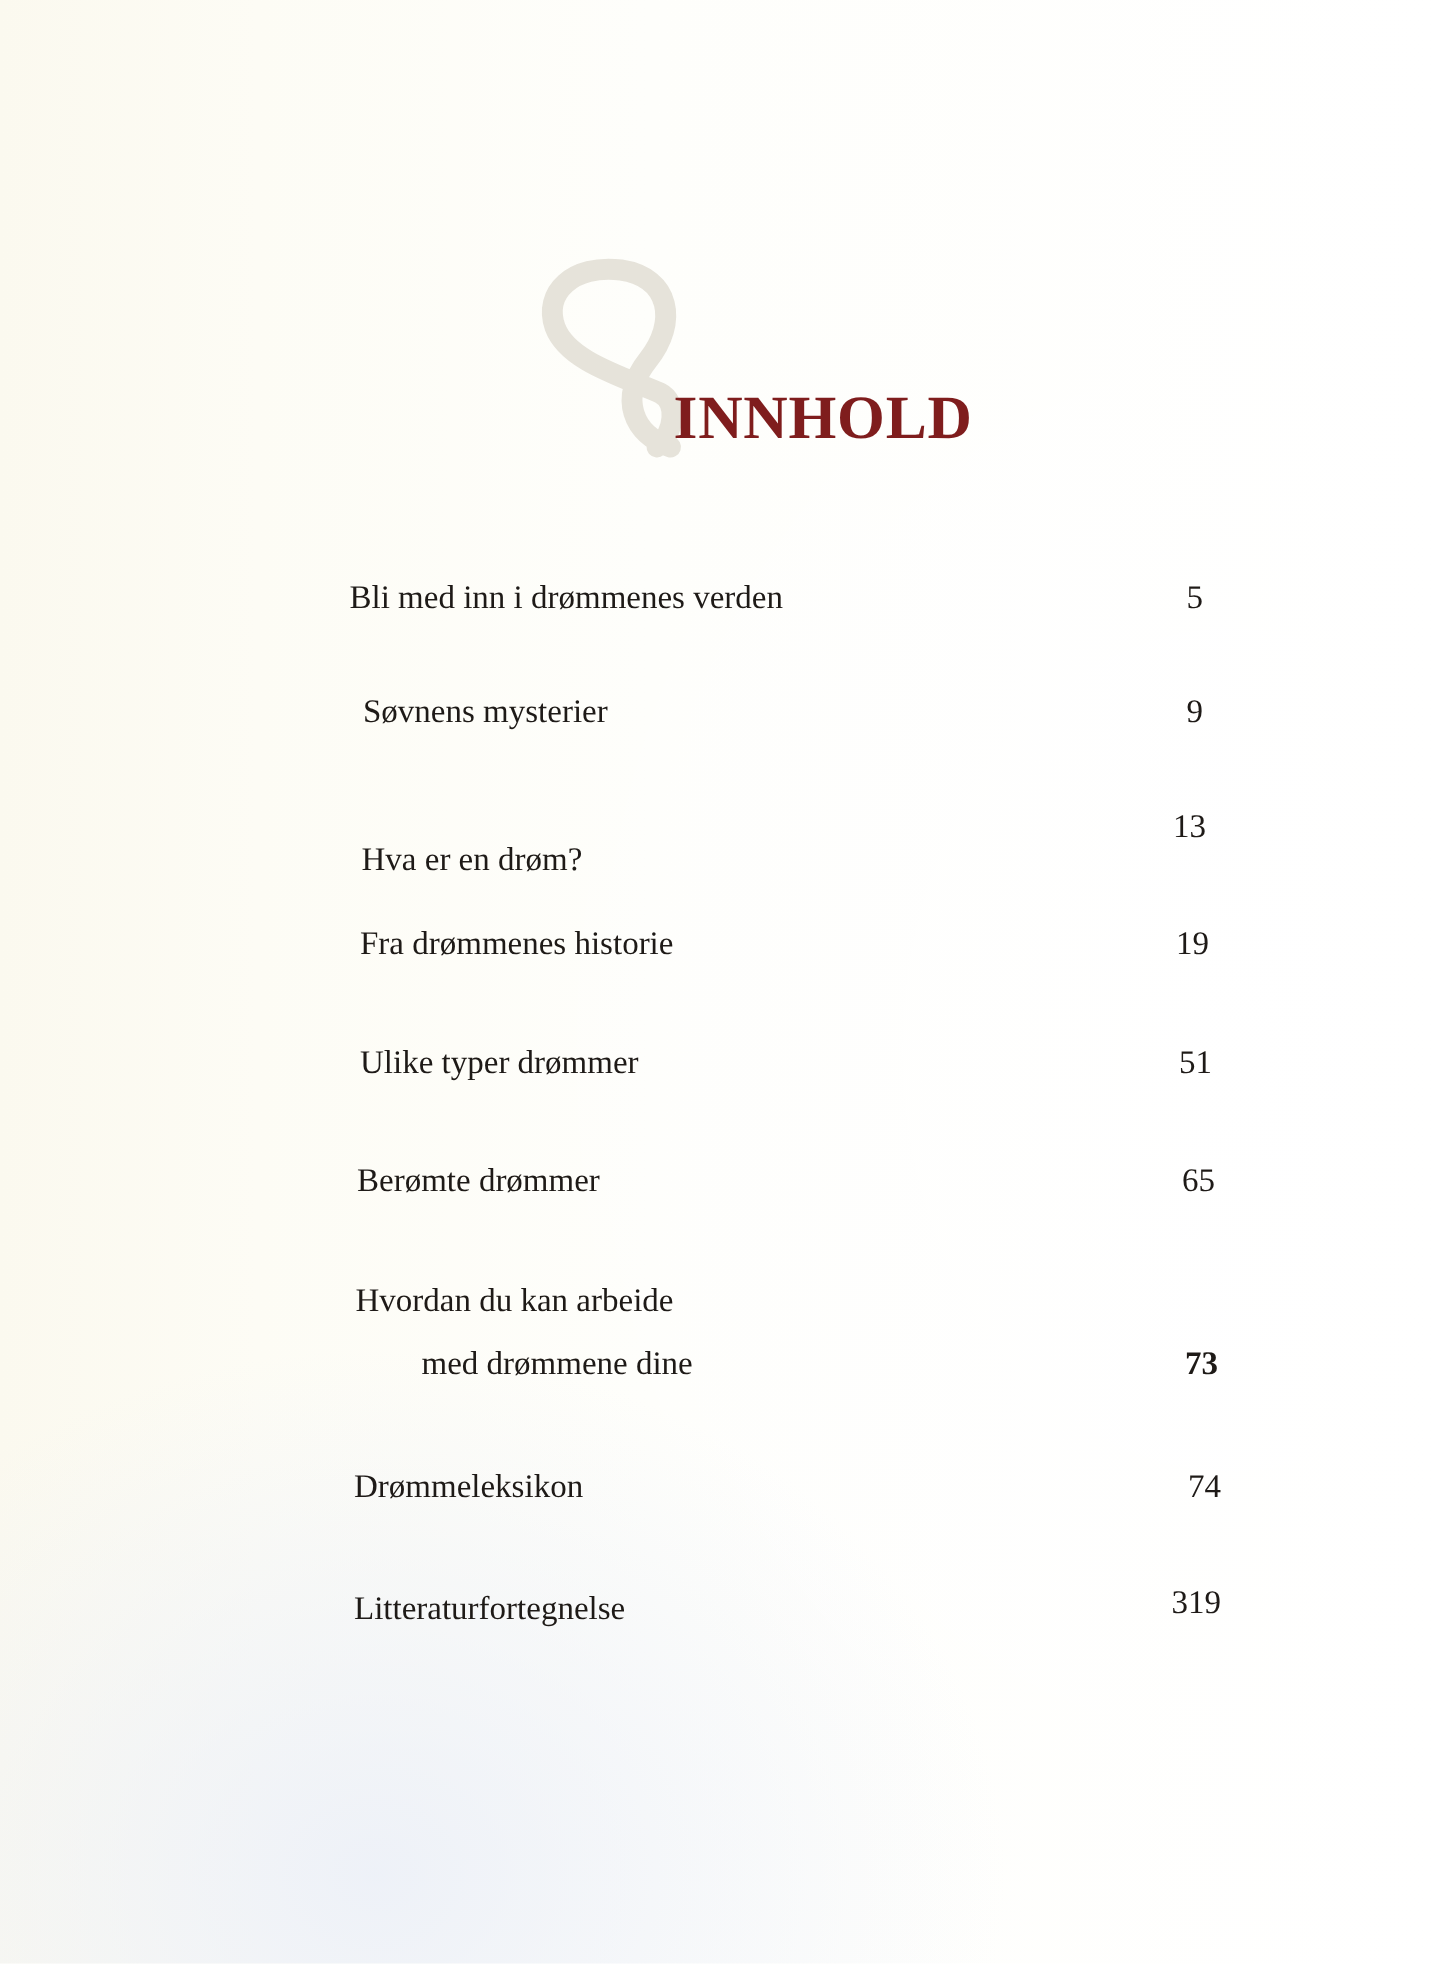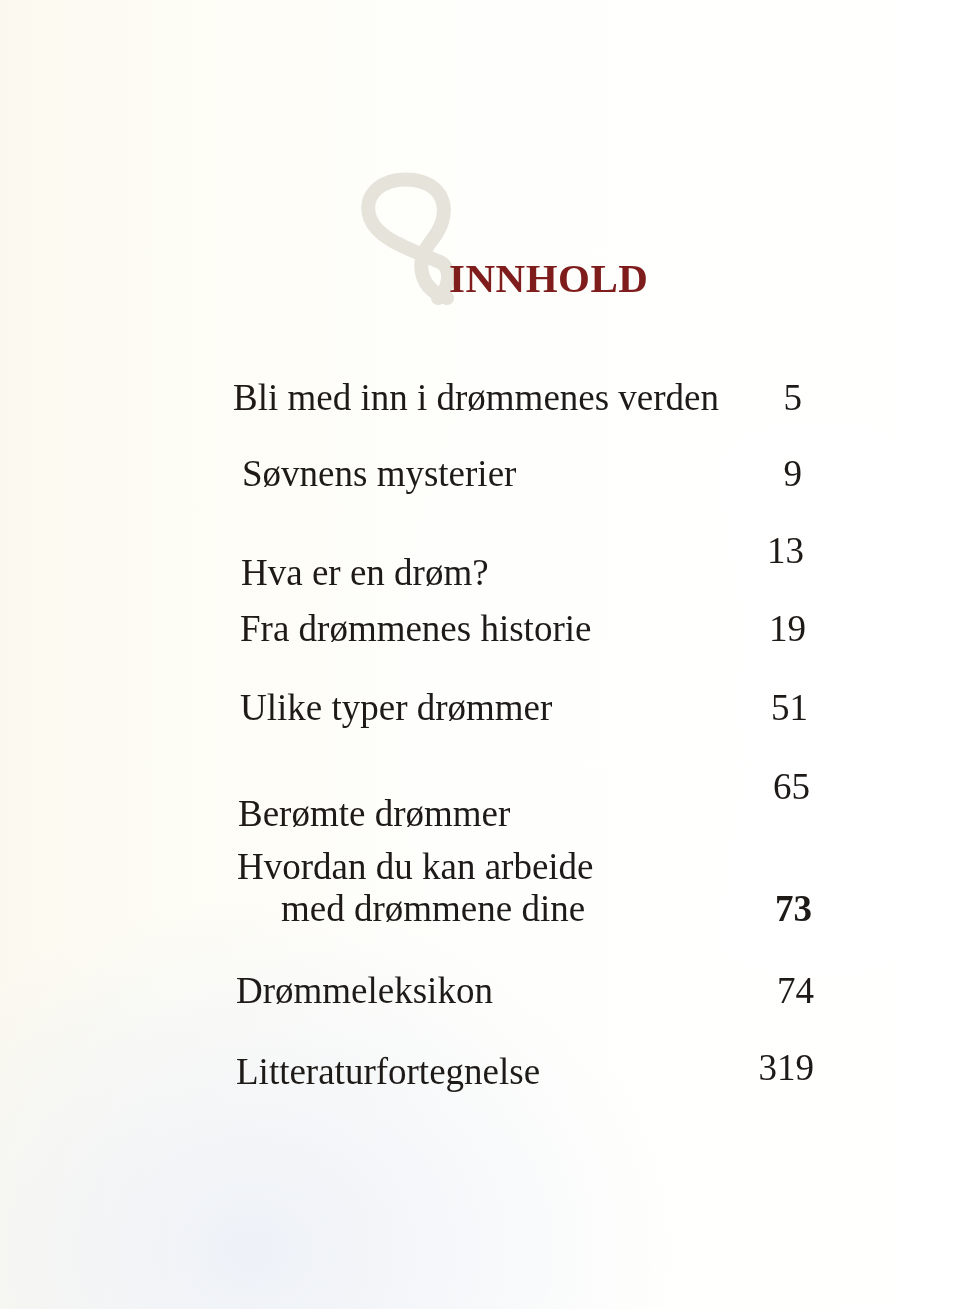--- a/index.html
+++ b/index.html
@@ -36,21 +36,21 @@
       font-size: 41px;
       font-weight: bold;
       letter-spacing: 0.5px;
       color: #7f1d1d;
       line-height: 1;
     }
     .toc-row {
       position: absolute;
       left: 0;
       width: 928px;
-      font-size: 37px;
+      font-size: 22px;
       line-height: 42px;
       color: #1e1a17;
     }
     .toc-label {
       position: absolute;
       white-space: nowrap;
     }
     .toc-page {
       position: absolute;
       text-align: right;
@@ -89,21 +89,21 @@
       <span class="toc-label" style="left:240px;">Fra drømmenes historie</span>
       <span class="toc-page" style="right:122px;">19</span>
     </div>
 
     <div class="toc-row" style="top:687px;">
       <span class="toc-label" style="left:240px;">Ulike typer drømmer</span>
       <span class="toc-page" style="right:120px;">51</span>
     </div>
 
     <div class="toc-row" style="top:766px;">
-      <span class="toc-label" style="left:238px;margin-top:27px;">Berømte drømmer</span>
+      <span class="toc-label" style="left:238px;">Berømte drømmer</span>
       <span class="toc-page" style="right:118px;">65</span>
     </div>
 
     <div class="toc-row" style="top:846px; height:84px;">
       <span class="toc-label" style="left:237px; top:0;">Hvordan du kan arbeide</span>
       <span class="toc-label" style="left:237px; top:42px;margin-left:44px;">med drømmene dine</span>
       <span class="toc-page" style="right:116px; top:42px;font-weight:bold;">73</span>
     </div>
 
     <div class="toc-row" style="top:970px;">

